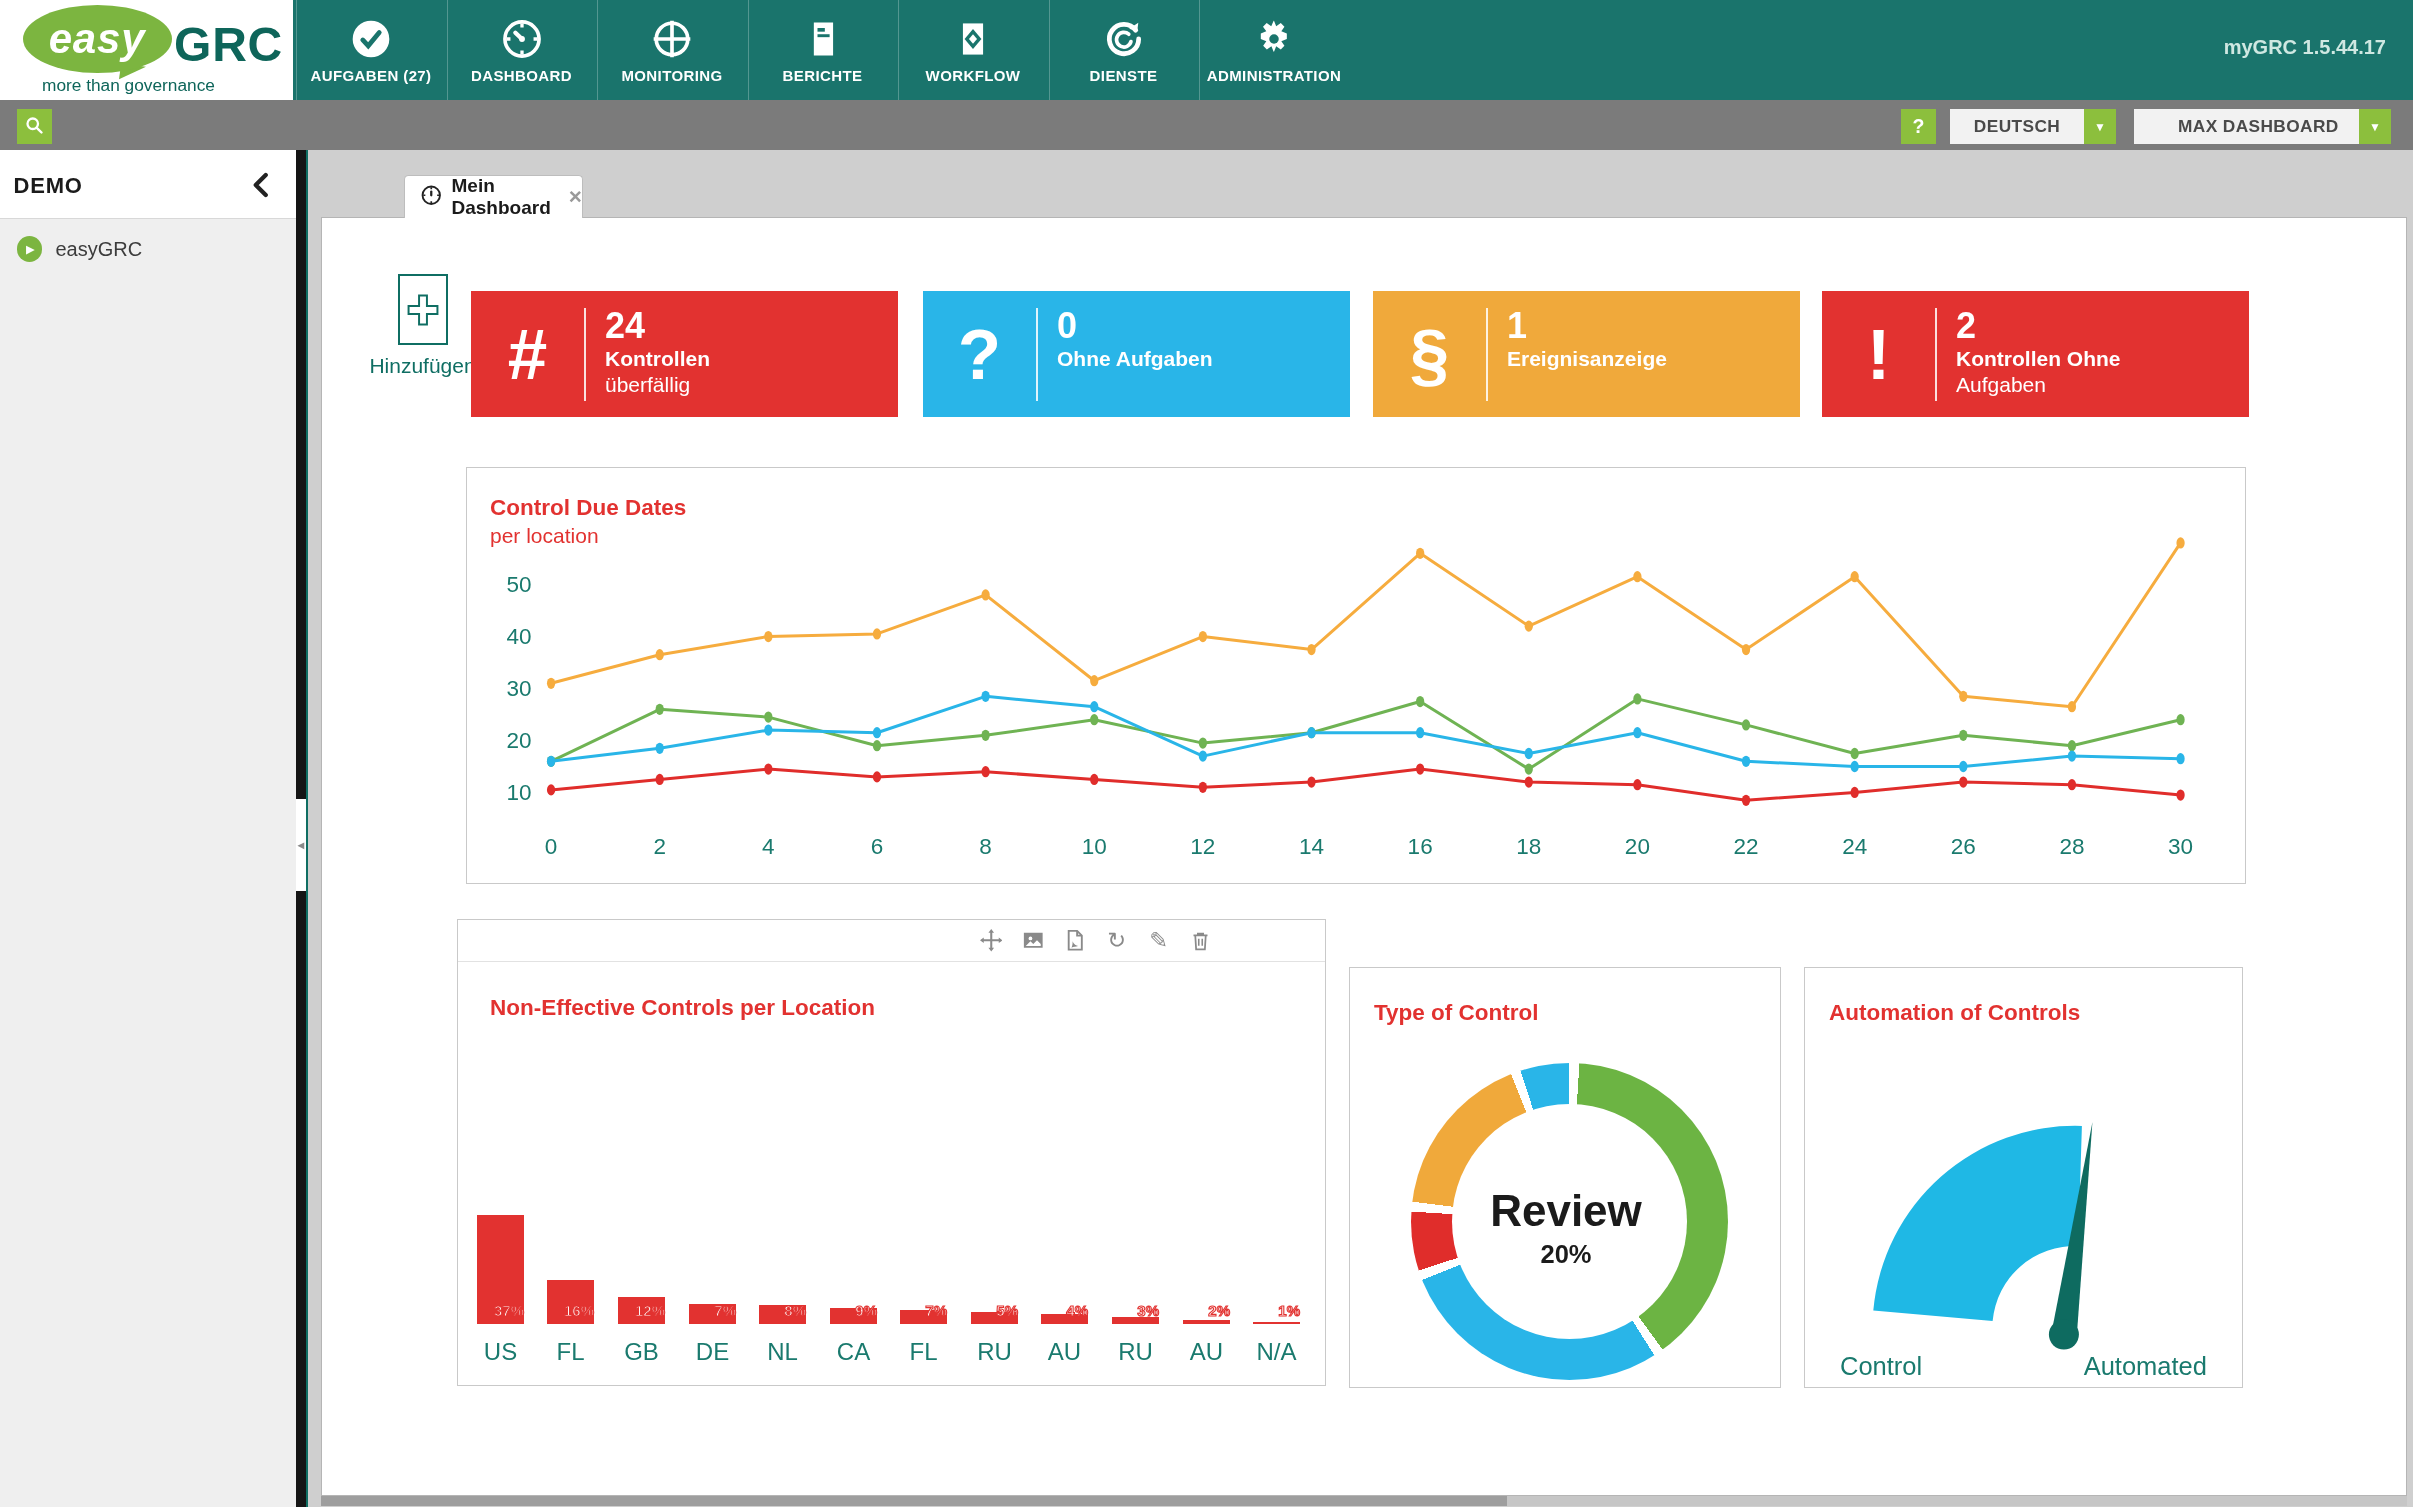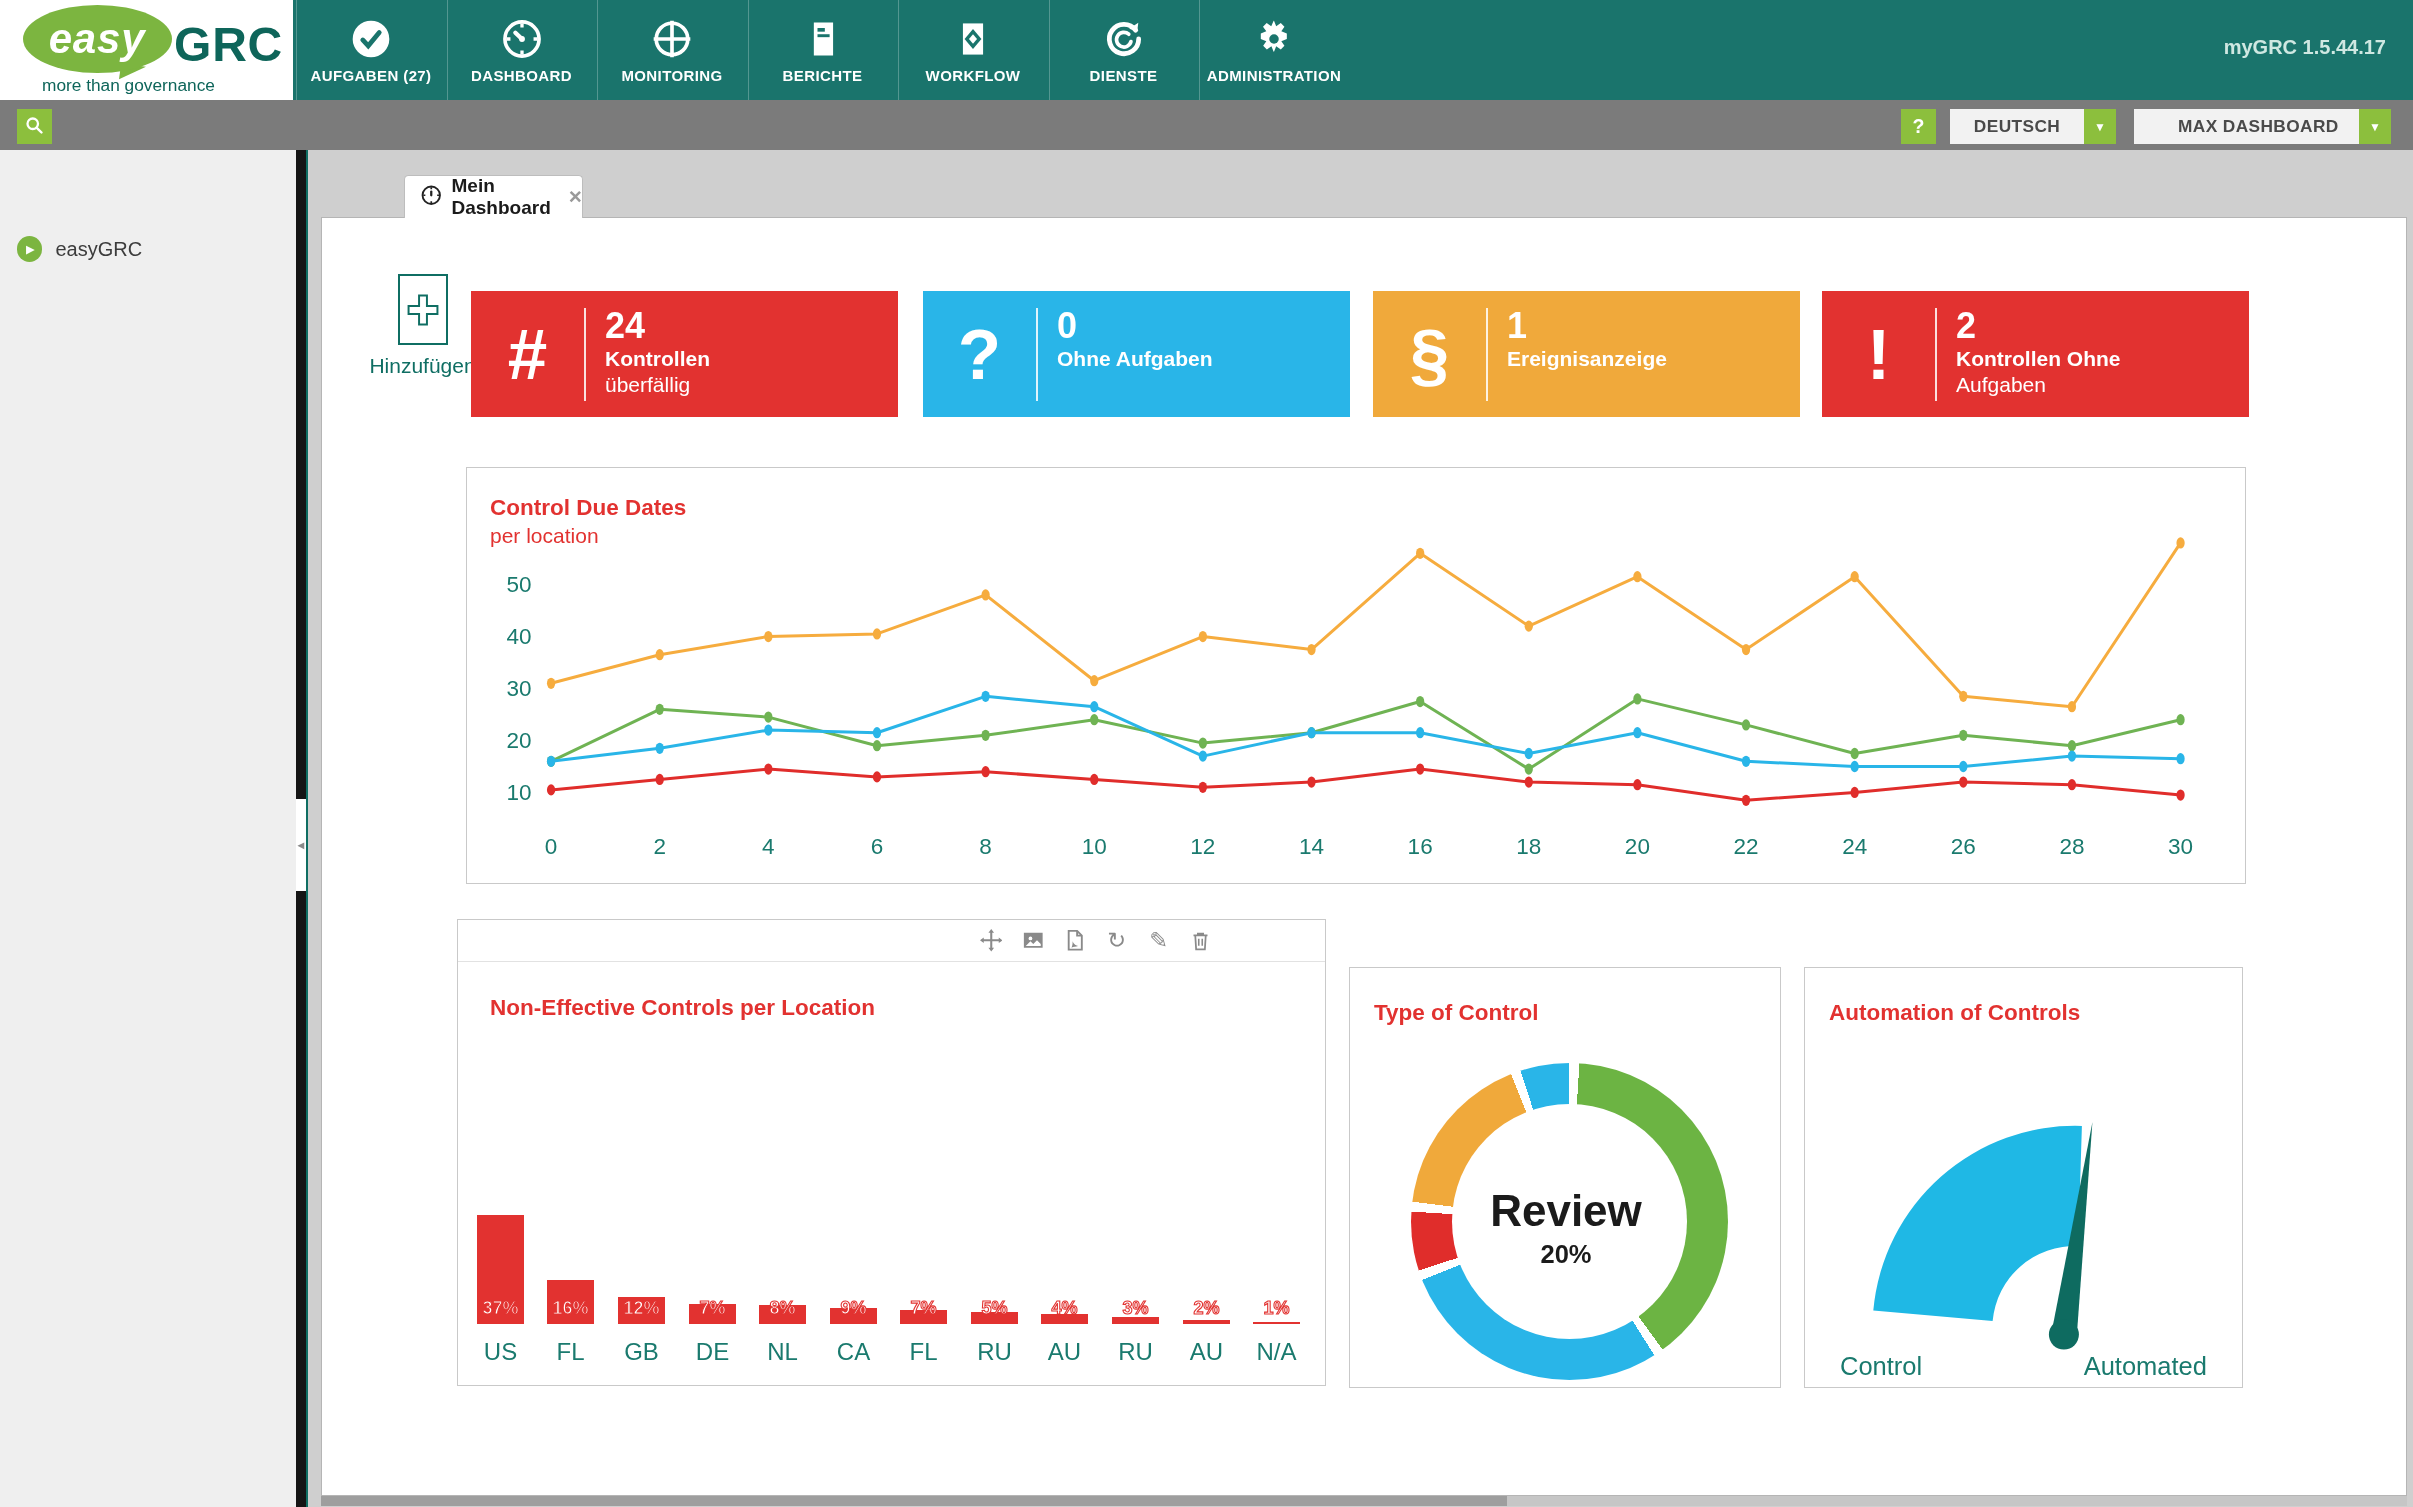--- a/index.html
+++ b/index.html
@@ -73,21 +73,21 @@
 
   .line-panel { left:144px; top:249px; width:1780px; height:417px; }
   .ctick { font-size:30px; fill:#1A7A6E; font-family:"Liberation Sans",sans-serif; }
 
   .bar-panel { left:135px; top:701px; width:869px; height:467px; }
   .bar-toolbar { position:absolute; left:0; top:0; width:100%; height:42px; border-bottom:0.8px solid #E2E2E2; display:flex; align-items:center; justify-content:flex-end; padding-right:113px; gap:19.5px; }
   .tb-icon { width:22.5px; height:22.5px; display:flex; align-items:center; justify-content:center; color:#8A8A8A; font-size:22.5px; cursor:pointer; }
   .bars-wrap { position:absolute; left:0; top:0; width:100%; height:100%; }
   .bar-col { position:absolute; width:47px; }
   .bar-rect { position:absolute; bottom:61px; width:47px; background:#E23230; }
-  .bar-pct { position:absolute; bottom:66px; width:100%; text-align:center; font-size:18px; font-weight:bold; color:#FFFFFF; -webkit-text-stroke:1.1px #E23230; }
+  .bar-pct { position:absolute; bottom:66px; width:100%; text-align:right; font-size:15px; font-weight:bold; color:#FFFFFF; -webkit-text-stroke:1.1px #E23230; }
   .bar-cat { position:absolute; bottom:19.5px; width:100%; text-align:center; font-size:24px; color:#1A7A6E; }
 
   .donut-panel { left:1027px; top:749px; width:432px; height:421px; }
   .donut { position:absolute; left:61px; top:95px; width:317px; height:317px; border-radius:50%; }
   .donut::after { content:""; position:absolute; left:41px; top:41px; right:41px; bottom:41px; background:#FFFFFF; border-radius:50%; }
   .donut-center { position:absolute; left:0; width:432px; text-align:center; z-index:2; }
   .donut-label { top:218px; font-size:44px; font-weight:bold; color:#1B1B1B; }
   .donut-value { top:272px; font-size:25.5px; font-weight:bold; color:#1B1B1B; }
 
   .gauge-panel { left:1482px; top:749px; width:439px; height:421px; }
@@ -196,20 +196,28 @@
     <div class="dd-field lang-field">DEUTSCH</div>
     <div class="dd-arrow">▼</div>
   </div>
   <div class="dd-group user-group">
     <div class="dd-field user-field">MAX DASHBOARD</div>
     <div class="dd-arrow">▼</div>
   </div>
 </div>
 
 <div class="sidebar">
+  <div class="sidebar-header">
+    <span class="sidebar-title">DEMO</span>
+    <span class="sidebar-collapse">
+      <svg width="30" height="30" viewBox="0 0 24 24">
+          <polyline points="15,4 7,12 15,20" stroke="#222" stroke-width="3.4" fill="none" stroke-linecap="round" stroke-linejoin="round"></polyline>
+        </svg>
+    </span>
+  </div>
   <div class="side-item">
     <span class="play-badge">▶</span>
     <span class="side-item-label">easyGRC</span>
   </div>
 </div>
 
 <div class="splitter">
   <div class="splitter-handle">
     <span>◄</span>
   </div>

